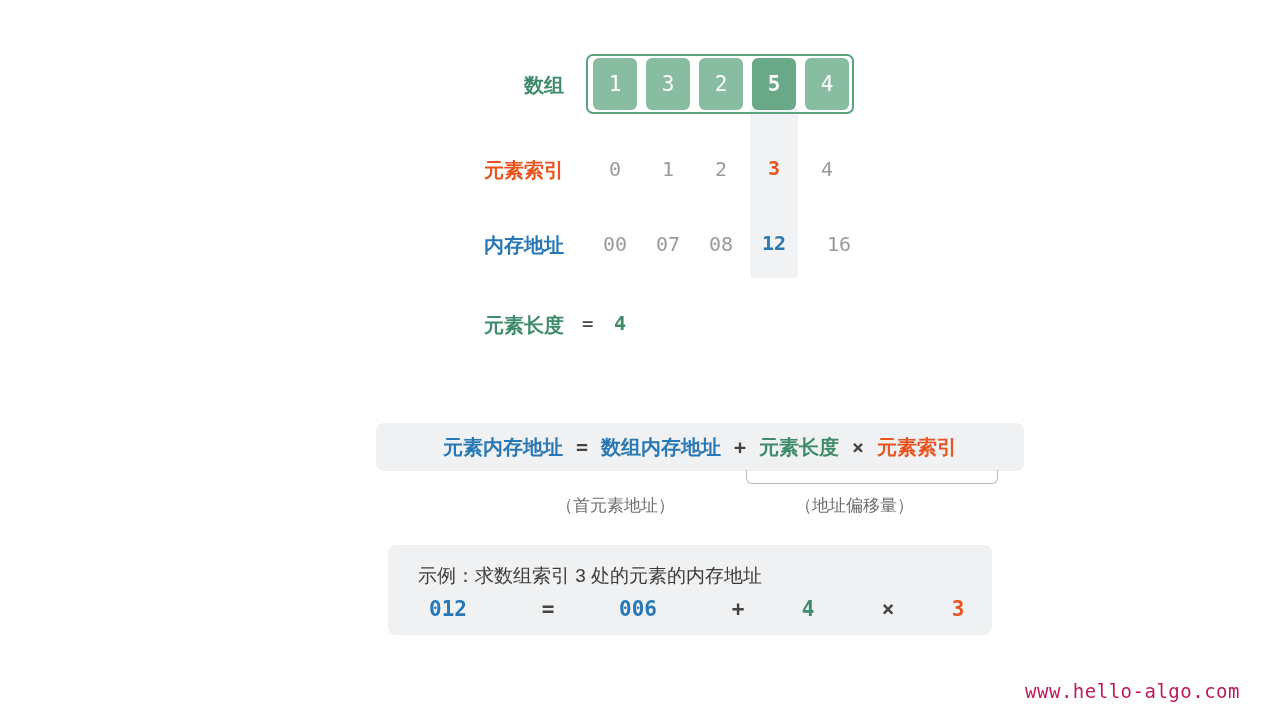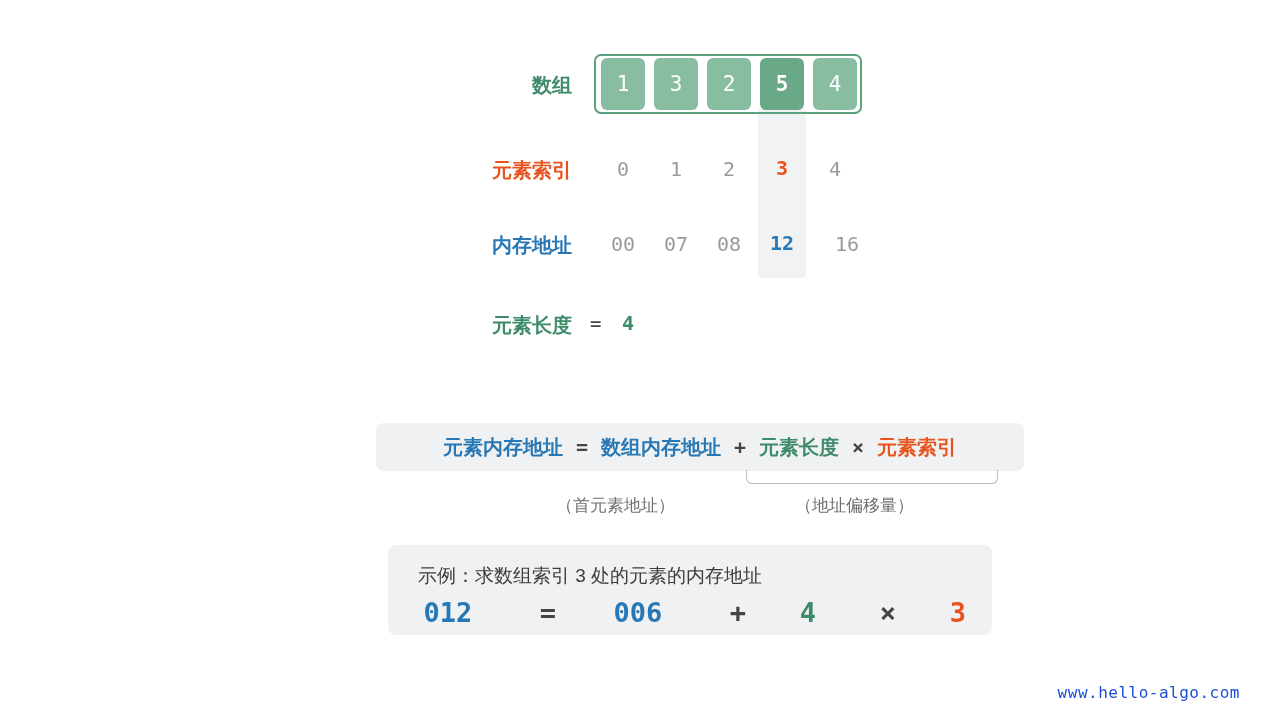--- a/index.html
+++ b/index.html
@@ -24,21 +24,21 @@
     --blue: #2878b5;
     --grey-text: #9a9a9a;
     --dark-text: #444444;
     --panel: #f0f1f2;
     --highlight: #f2f3f4;
   }
 
   
   .diagram {
     position: absolute;
-    left: 12px;
+    left: 4px;
     top: 0;
     width: 1100px;
     height: 380px;
   }
 
   .col-highlight {
     position: absolute;
     left: 746px;
     top: 108px;
     width: 48px;
@@ -197,39 +197,39 @@
   }
   .ex-row {
     position: absolute;
     left: 0;
     top: 52px;
     width: 604px;
     height: 30px;
   }
   .ex-item {
     position: absolute;
-    font-size: 27px;
+    font-size: 21px;
     font-weight: bold;
     font-family: "DejaVu Sans Mono", monospace;
     text-align: center;
   }
   .ex-res   { left: 10px;  width: 100px; color: var(--blue); }
   .ex-eq    { left: 110px; width: 100px; color: var(--dark-text); }
   .ex-base  { left: 200px; width: 100px; color: var(--blue); }
   .ex-plus  { left: 300px; width: 100px; color: var(--dark-text); }
   .ex-len   { left: 370px; width: 100px; color: var(--green); }
   .ex-times { left: 450px; width: 100px; color: var(--dark-text); }
   .ex-idx   { left: 520px; width: 100px; color: var(--orange); }
 
   .watermark {
     position: absolute;
     right: 40px;
     bottom: 18px;
-    font-size: 16px;
-    color: #1d4ed8;
+    font-size: 19px;
+    color: #be185d;
     font-family: "DejaVu Sans Mono", monospace;
     letter-spacing: 0.5px;
   }
 </style>
 </head>
 <body>
 
 <div class="diagram">
 
   <div class="col-highlight"></div>

